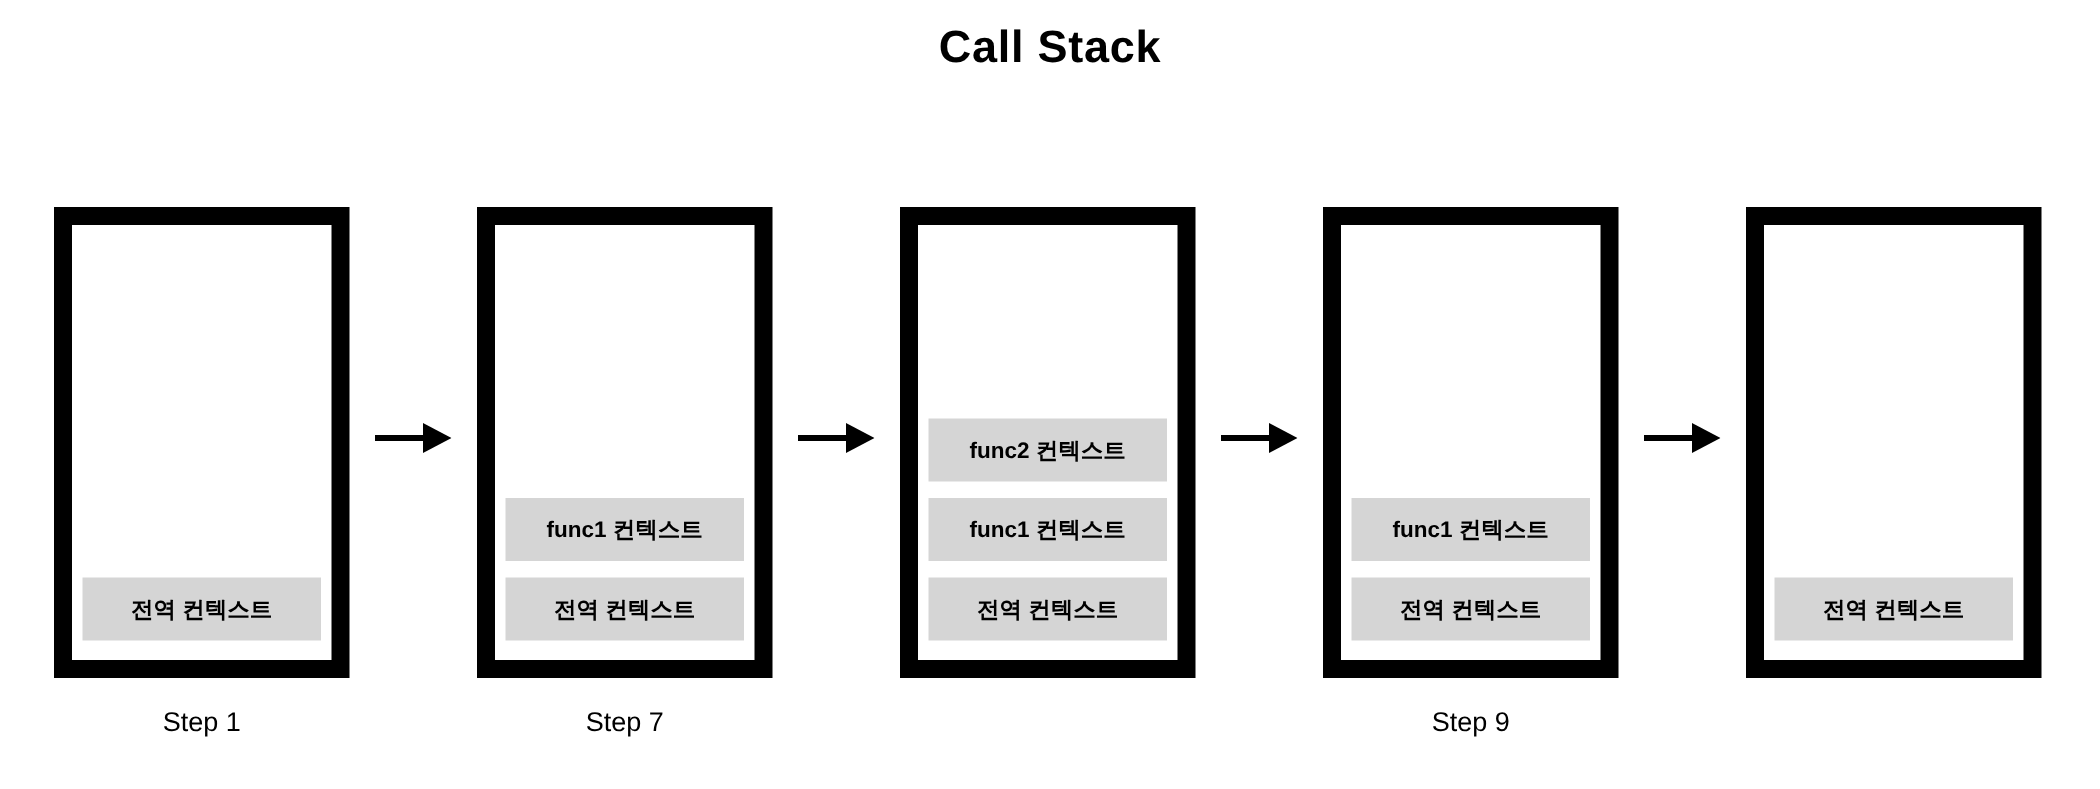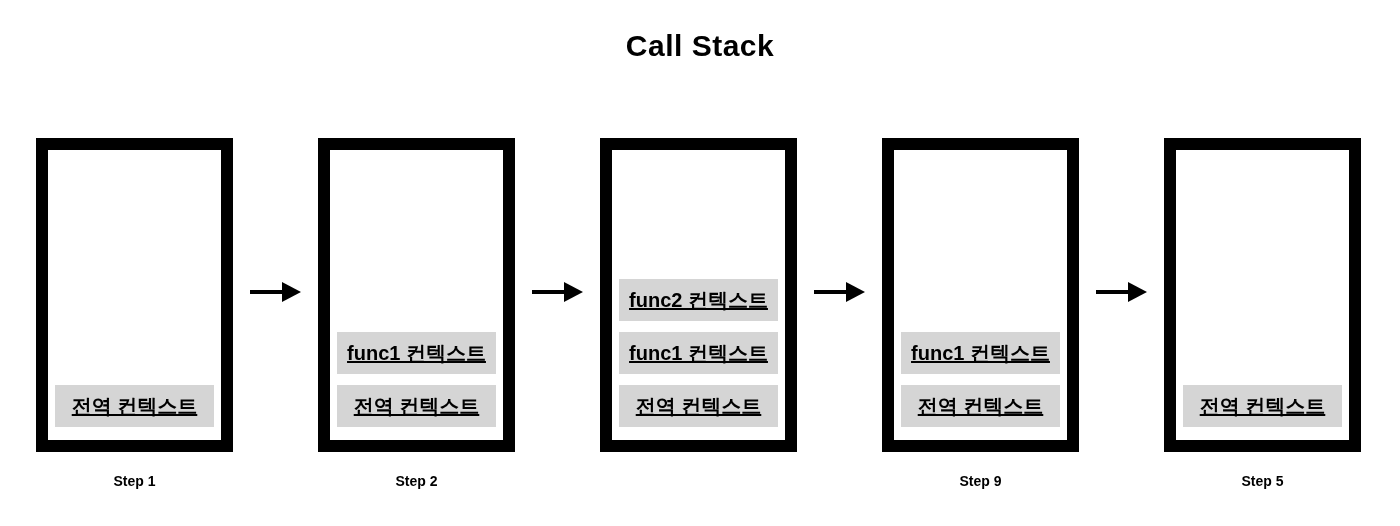--- a/index.html
+++ b/index.html
@@ -11,21 +11,21 @@
   }
   .canvas {
     position: relative;
     width: 1400px;
     height: 526px;
     background: #ffffff;
     overflow: hidden;
   }
   .title {
     margin: 0;
-    padding-top: 29px;
+    padding-top: 15px;
     text-align: center;
     font-size: 30px;
     font-weight: 600;
     line-height: 34px;
     letter-spacing: 0.5px;
   }
   .row {
     position: absolute;
     top: 138px;
     left: 36px;
@@ -52,31 +52,30 @@
   }
   .ctx {
     box-sizing: border-box;
     min-height: 42px;
     height: 42px;
     margin-top: 11px;
     background: #d5d5d5;
     display: flex;
     align-items: center;
     justify-content: center;
-    font-size: 20px;
+    font-size: 15px;
     font-weight: 700;
     white-space: nowrap;
-    text-decoration: underline;
   }
   .ctx:first-child { margin-top: 0; }
   .step-label {
     margin-top: 19px;
     text-align: center;
-    font-size: 14px;
-    font-weight: 700;
+    font-size: 18px;
+    font-weight: 400;
     line-height: 21px;
   }
   .arrow {
     flex: 0 0 51px;
     width: 51px;
     margin: 143px 17px 0 17px;
   }
   .arrow svg { display: block; }
 </style>
 </head>
@@ -99,21 +98,21 @@
         <line x1="0" y1="11" x2="34" y2="11" stroke="#000" stroke-width="4"></line>
         <polygon points="32,1 51,11 32,21" fill="#000"></polygon>
       </svg>
     </div>
 
     <div class="step">
       <div class="stack-box">
         <div class="ctx">func1 컨텍스트</div>
         <div class="ctx">전역 컨텍스트</div>
       </div>
-      <div class="step-label">Step 2</div>
+      <div class="step-label">Step 7</div>
     </div>
 
     <div class="arrow">
       <svg width="51" height="22" viewBox="0 0 51 22" xmlns="http://www.w3.org/2000/svg">
         <line x1="0" y1="11" x2="34" y2="11" stroke="#000" stroke-width="4"></line>
         <polygon points="32,1 51,11 32,21" fill="#000"></polygon>
       </svg>
     </div>
 
     <div class="step">
@@ -143,17 +142,16 @@
       <svg width="51" height="22" viewBox="0 0 51 22" xmlns="http://www.w3.org/2000/svg">
         <line x1="0" y1="11" x2="34" y2="11" stroke="#000" stroke-width="4"></line>
         <polygon points="32,1 51,11 32,21" fill="#000"></polygon>
       </svg>
     </div>
 
     <div class="step">
       <div class="stack-box">
         <div class="ctx">전역 컨텍스트</div>
       </div>
-      <div class="step-label">Step 5</div>
     </div>
 
   </div>
 </div>
 
 </body></html>

